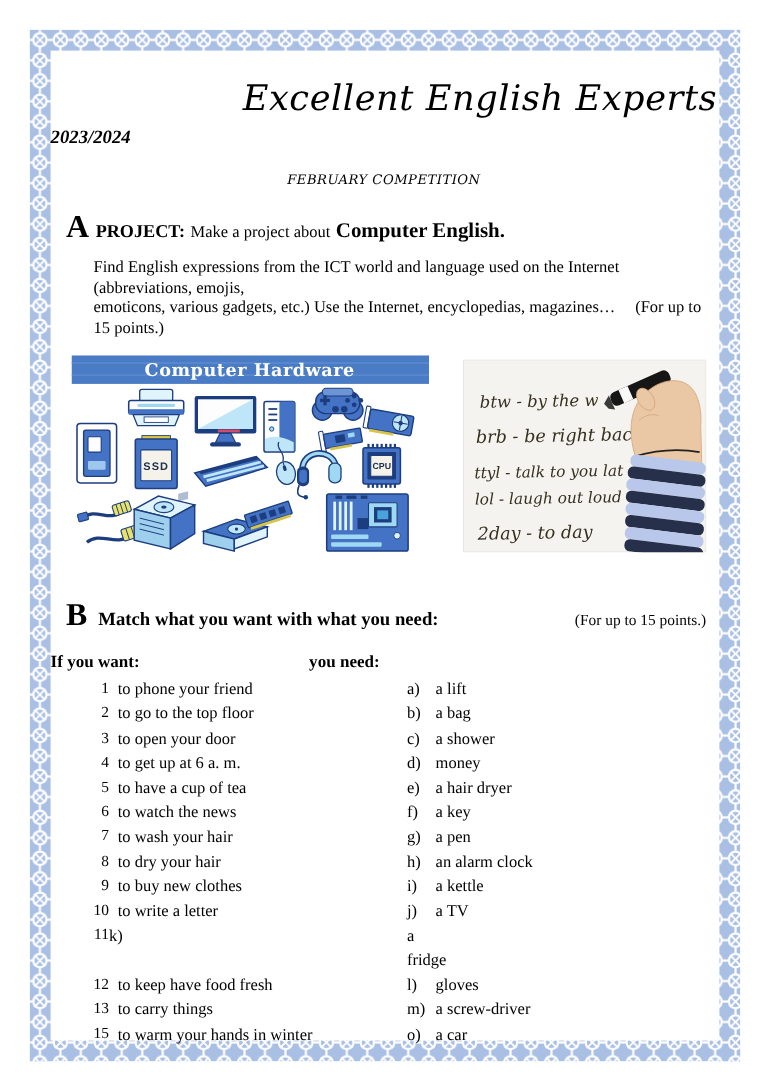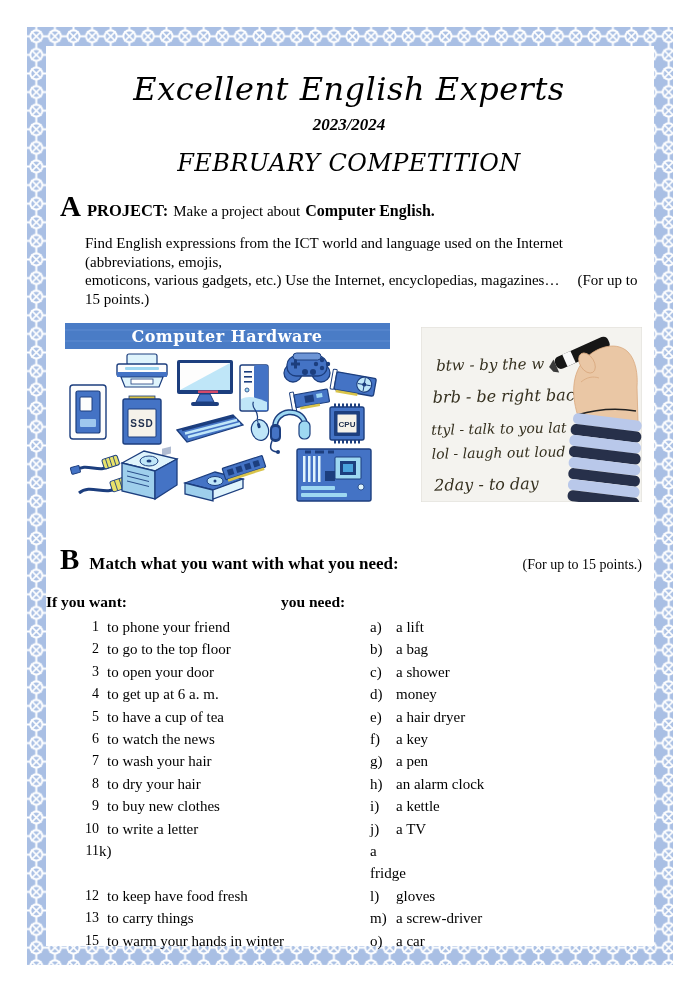--- a/index.html
+++ b/index.html
@@ -2,30 +2,30 @@
 <html><head>
 <meta charset="utf-8">
 <style>
   html,body{margin:0;padding:0;background:#ffffff;}
   body{width:700px;height:991px;font-family:"Liberation Serif",serif;color:#000;}
   .page{position:relative;width:700px;height:991px;background:#fff;overflow:hidden;}
   .border-svg{position:absolute;left:27px;top:27px;}
   .content{position:absolute;left:46px;top:46px;width:606px;height:900px;}
 
   .title{font-family:"DejaVu Serif",serif;font-style:italic;font-weight:normal;
-         font-size:32px;text-align:center;margin:24px 0 0 0;letter-spacing:.5px;line-height:38px;}
-  .year{font-style:italic;font-weight:bold;font-size:17px;text-align:center;margin-top:6px;line-height:21px;}
-  .subtitle{font-family:"DejaVu Serif",serif;font-style:italic;font-size:24px;
+         font-size:32px;text-align:right;margin:24px 0 0 0;letter-spacing:.5px;line-height:38px;}
+  .year{font-style:italic;font-weight:bold;font-size:17px;text-align:left;margin-top:6px;line-height:21px;}
+  .subtitle{font-family:"DejaVu Serif",serif;font-style:italic;font-size:12px;
             text-align:center;margin-top:16px;letter-spacing:.4px;line-height:24px;}
 
   .a-head{margin:16px 0 0 14px;line-height:30px;white-space:nowrap;}
   .sec-letter{font-size:29px;font-weight:bold;}
   .a-label{font-size:16.5px;font-weight:bold;margin-left:6px;}
   .a-intro{font-size:15px;margin-left:5px;}
-  .a-topic{font-size:16px;font-weight:bold;margin-left:5px;}
+  .a-topic{font-size:19px;font-weight:bold;margin-left:5px;}
   .para{margin-top:8px;font-size:15px;line-height:18.5px;padding-left:39px;}
   .para .pts{margin-left:18px;}
 
   .images-row{margin-top:14px;display:flex;text-align:right;}
   .hw{margin-left:19px;}
   .wb{margin-left:31px;margin-top:4px;}
 
   .b-head{margin:38px 0 0 14px;display:flex;align-items:baseline;line-height:30px;}
   .b-title{font-size:17px;font-weight:bold;margin-left:10px;}
   .b-pts{font-size:14px;margin-left:auto;padding-right:10px;}

